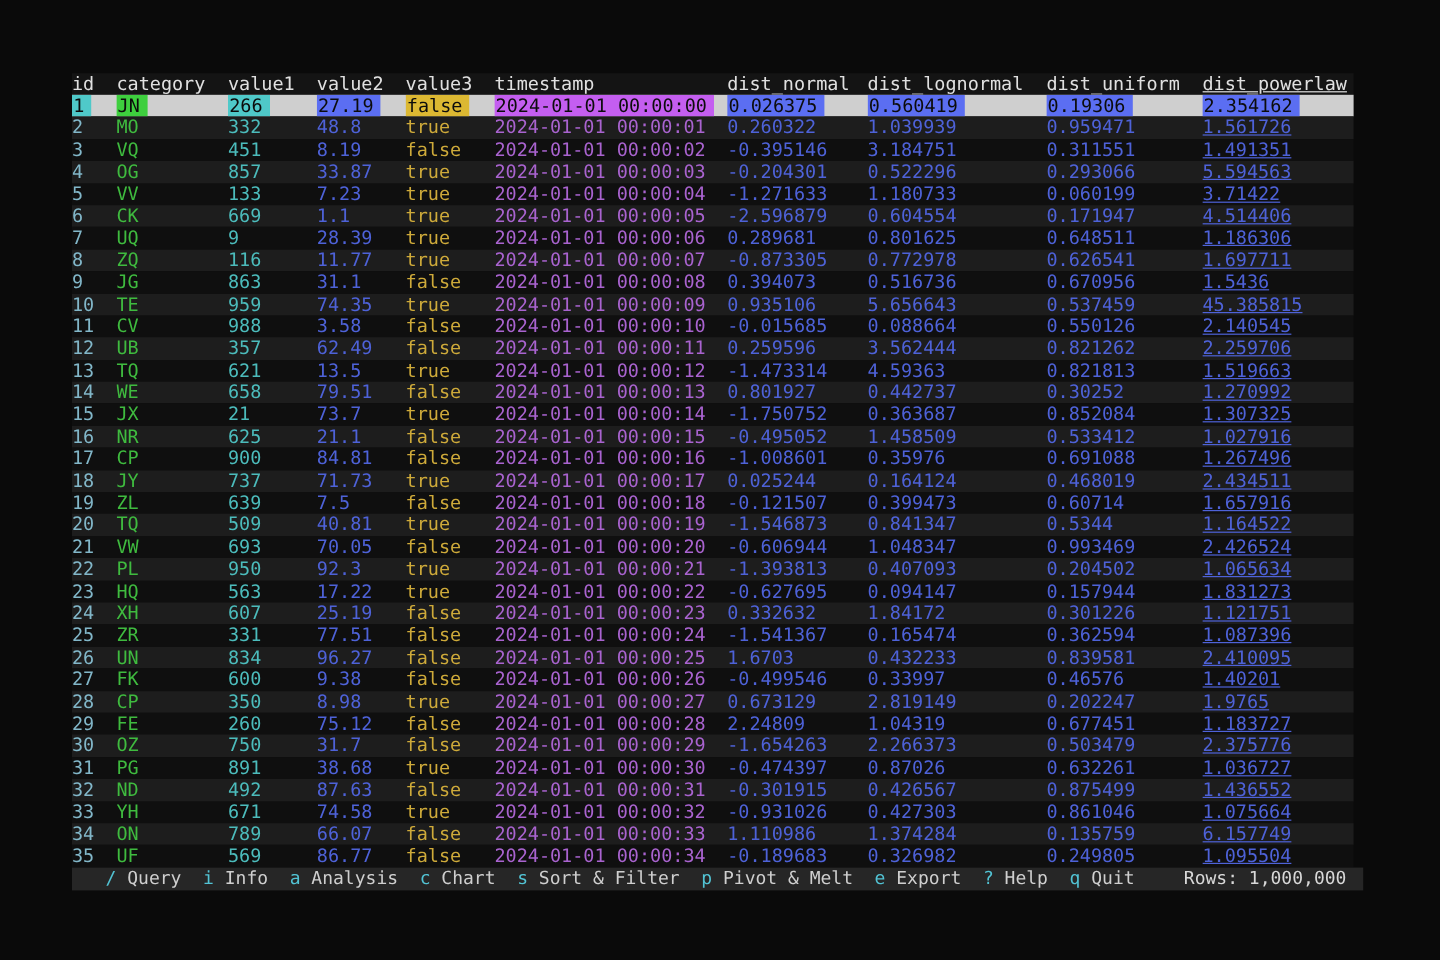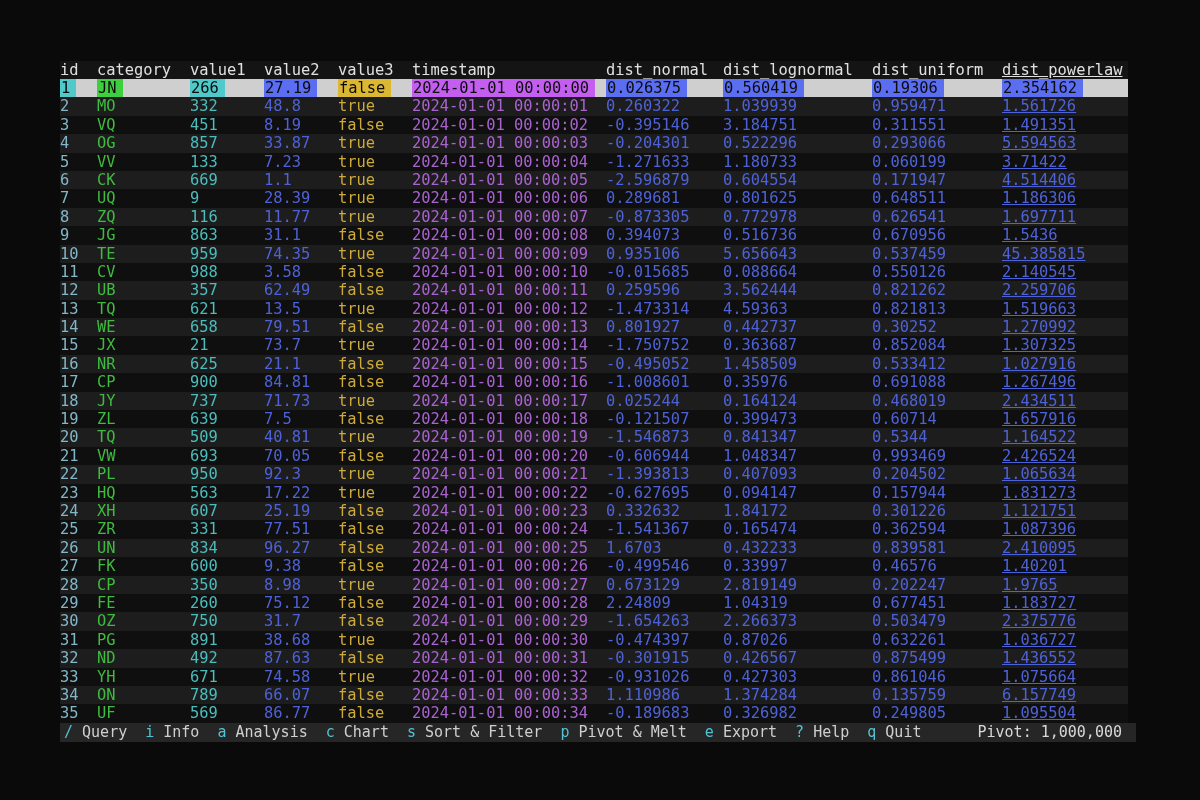--- a/index.html
+++ b/index.html
@@ -64,20 +64,21 @@
     justify-content: space-between;
     align-items: center;
     font-size: 15px;
     line-height: 19px;
     padding: 0;
     box-sizing: border-box;
   }
   .menu {
     padding-left: 4px;
     white-space: pre;
+    margin-left: 24px;
   }
   .menu-item { margin-right: 18px; }
   .menu-item .key { color: #52c3d4; }
   .menu-item .lbl { color: #cfcfcf; }
   .rows-count {
     color: #d8d8d8;
     padding-right: 14px;
     white-space: pre;
   }
 </style>
@@ -120,14 +121,14 @@
       <div class="row odd"><span class="cell col-0" style="color: rgb(130, 183, 201);">31</span><span class="cell col-1" style="color: rgb(63, 187, 63);">PG</span><span class="cell col-2" style="color: rgb(76, 188, 188);">891</span><span class="cell col-3" style="color: rgb(78, 98, 216);">38.68</span><span class="cell col-4" style="color: rgb(206, 170, 58);">true</span><span class="cell col-5" style="color: rgb(169, 99, 207);">2024-01-01 00:00:30</span><span class="cell col-6" style="color: rgb(78, 98, 216);">-0.474397</span><span class="cell col-7" style="color: rgb(78, 98, 216);">0.87026</span><span class="cell col-8" style="color: rgb(78, 98, 216);">0.632261</span><span class="cell col-9" style="color: rgb(78, 98, 216);">1.036727</span></div>
       <div class="row even"><span class="cell col-0" style="color: rgb(130, 183, 201);">32</span><span class="cell col-1" style="color: rgb(63, 187, 63);">ND</span><span class="cell col-2" style="color: rgb(76, 188, 188);">492</span><span class="cell col-3" style="color: rgb(78, 98, 216);">87.63</span><span class="cell col-4" style="color: rgb(206, 170, 58);">false</span><span class="cell col-5" style="color: rgb(169, 99, 207);">2024-01-01 00:00:31</span><span class="cell col-6" style="color: rgb(78, 98, 216);">-0.301915</span><span class="cell col-7" style="color: rgb(78, 98, 216);">0.426567</span><span class="cell col-8" style="color: rgb(78, 98, 216);">0.875499</span><span class="cell col-9" style="color: rgb(78, 98, 216);">1.436552</span></div>
       <div class="row odd"><span class="cell col-0" style="color: rgb(130, 183, 201);">33</span><span class="cell col-1" style="color: rgb(63, 187, 63);">YH</span><span class="cell col-2" style="color: rgb(76, 188, 188);">671</span><span class="cell col-3" style="color: rgb(78, 98, 216);">74.58</span><span class="cell col-4" style="color: rgb(206, 170, 58);">true</span><span class="cell col-5" style="color: rgb(169, 99, 207);">2024-01-01 00:00:32</span><span class="cell col-6" style="color: rgb(78, 98, 216);">-0.931026</span><span class="cell col-7" style="color: rgb(78, 98, 216);">0.427303</span><span class="cell col-8" style="color: rgb(78, 98, 216);">0.861046</span><span class="cell col-9" style="color: rgb(78, 98, 216);">1.075664</span></div>
       <div class="row even"><span class="cell col-0" style="color: rgb(130, 183, 201);">34</span><span class="cell col-1" style="color: rgb(63, 187, 63);">ON</span><span class="cell col-2" style="color: rgb(76, 188, 188);">789</span><span class="cell col-3" style="color: rgb(78, 98, 216);">66.07</span><span class="cell col-4" style="color: rgb(206, 170, 58);">false</span><span class="cell col-5" style="color: rgb(169, 99, 207);">2024-01-01 00:00:33</span><span class="cell col-6" style="color: rgb(78, 98, 216);">1.110986</span><span class="cell col-7" style="color: rgb(78, 98, 216);">1.374284</span><span class="cell col-8" style="color: rgb(78, 98, 216);">0.135759</span><span class="cell col-9" style="color: rgb(78, 98, 216);">6.157749</span></div>
       <div class="row odd"><span class="cell col-0" style="color: rgb(130, 183, 201);">35</span><span class="cell col-1" style="color: rgb(63, 187, 63);">UF</span><span class="cell col-2" style="color: rgb(76, 188, 188);">569</span><span class="cell col-3" style="color: rgb(78, 98, 216);">86.77</span><span class="cell col-4" style="color: rgb(206, 170, 58);">false</span><span class="cell col-5" style="color: rgb(169, 99, 207);">2024-01-01 00:00:34</span><span class="cell col-6" style="color: rgb(78, 98, 216);">-0.189683</span><span class="cell col-7" style="color: rgb(78, 98, 216);">0.326982</span><span class="cell col-8" style="color: rgb(78, 98, 216);">0.249805</span><span class="cell col-9" style="color: rgb(78, 98, 216);">1.095504</span></div>
     </div>
 </div>
 
 <div class="status-bar" style="background: rgb(38, 38, 38);">
   <div class="menu"><span class="menu-item"><span class="key">/</span><span class="lbl"> Query</span></span><span class="menu-item"><span class="key">i</span><span class="lbl"> Info</span></span><span class="menu-item"><span class="key">a</span><span class="lbl"> Analysis</span></span><span class="menu-item"><span class="key">c</span><span class="lbl"> Chart</span></span><span class="menu-item"><span class="key">s</span><span class="lbl"> Sort &amp; Filter</span></span><span class="menu-item"><span class="key">p</span><span class="lbl"> Pivot &amp; Melt</span></span><span class="menu-item"><span class="key">e</span><span class="lbl"> Export</span></span><span class="menu-item"><span class="key">?</span><span class="lbl"> Help</span></span><span class="menu-item"><span class="key">q</span><span class="lbl"> Quit</span></span></div>
-  <div class="rows-count">Pivot: 1,000,000</div>
+  <div class="rows-count">Rows: 1,000,000</div>
 </div>
 
 </body></html>

